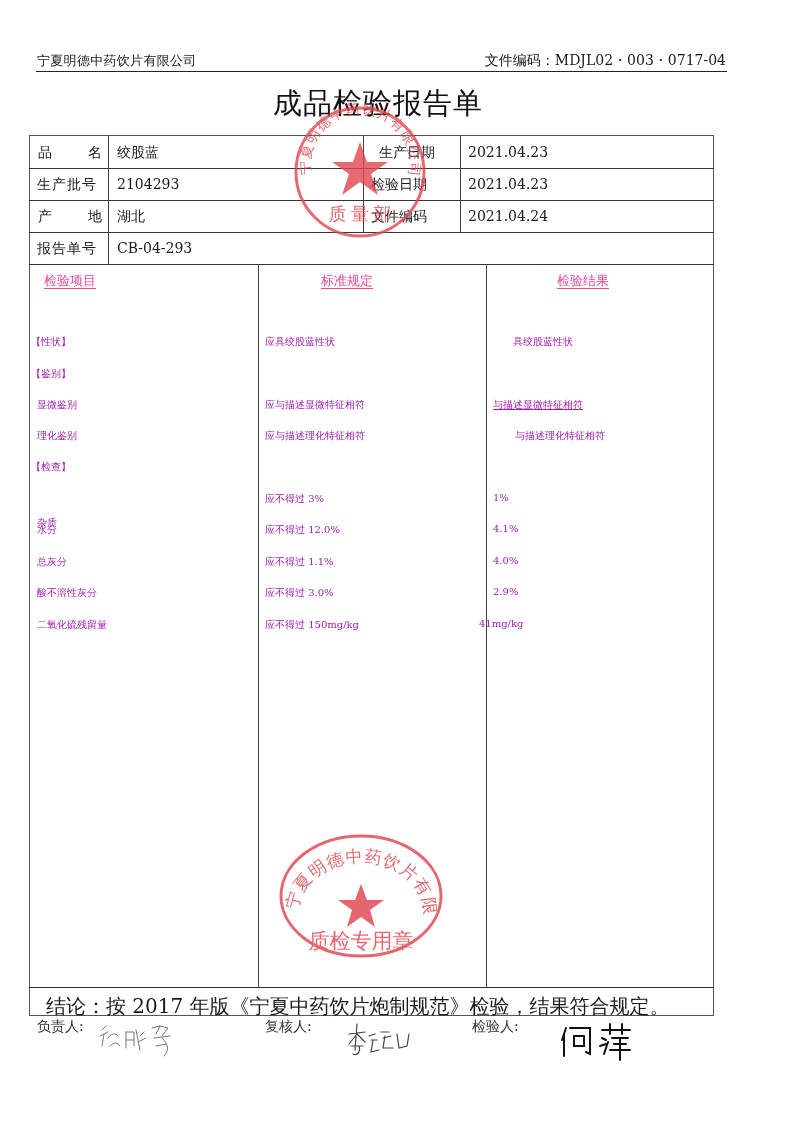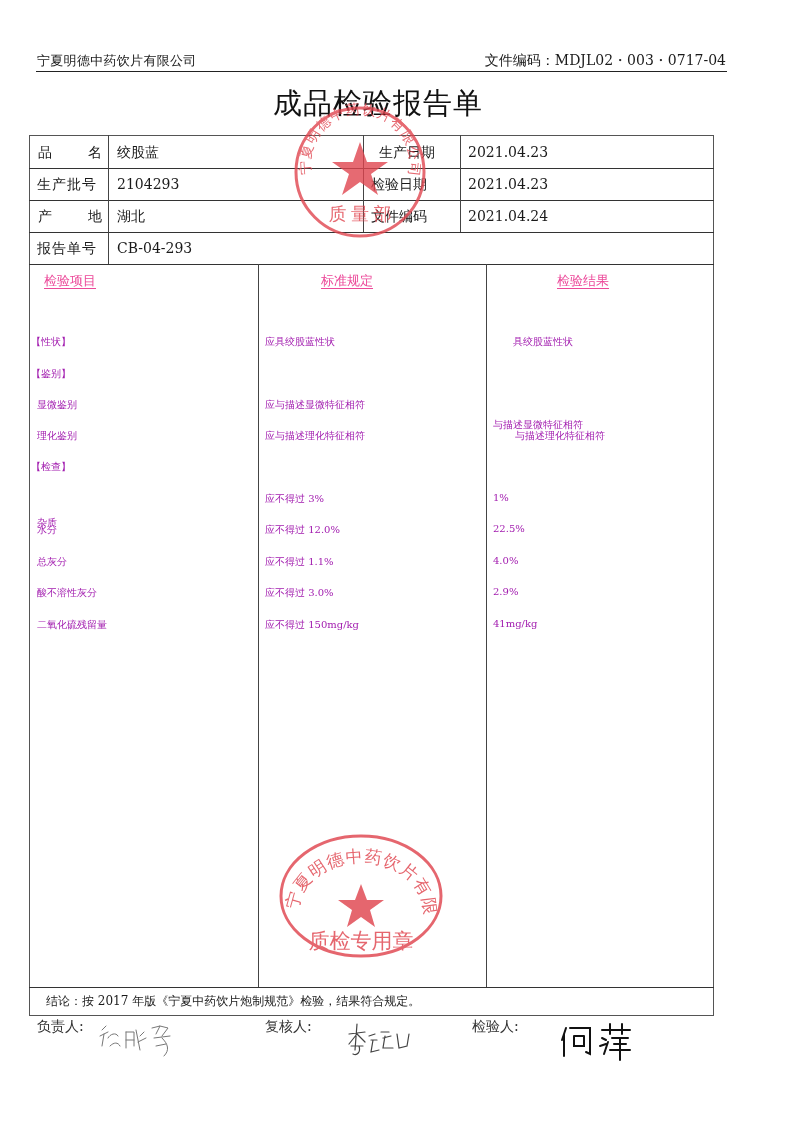--- a/index.html
+++ b/index.html
@@ -14,21 +14,21 @@
   .box { border: 1px solid #555; box-sizing: border-box; }
   .line-h { height: 0; border-top: 1px solid #333; }
   .line-v { width: 0; border-left: 1px solid #444; }
 
   .cell { font-size: 14px; line-height: 16px; white-space: nowrap; }
   .label-spread { display: flex; justify-content: space-between; width: 64px; }
 
   .colhead { font-size: 13px; text-decoration: underline; text-underline-offset: 3px; color: #ec4899; }
   .body-text { font-size: 10px; color: #a21caf; }
 
-  .conclusion { font-size: 12px; }
+  .conclusion { font-size: 20px; }
   .sign-label { font-size: 14px; color: #333; }
 
   .seal { pointer-events: none; }
 </style>
 </head>
 <body>
 
 <div class="abs hdr-left">宁夏明德中药饮片有限公司</div>
 <div class="abs hdr-right">文件编码：MDJL02・003・0717-04</div>
 <div class="abs hdr-rule"></div>
@@ -83,54 +83,54 @@
     <div class="abs body-text" style="left:31px; top:335px;">【性状】</div>
     <div class="abs body-text" style="left:265px; top:335px;">应具绞股蓝性状</div>
     <div class="abs body-text" style="left:493px; top:335px;margin-left:20px;">具绞股蓝性状</div>
   </div>
   <div>
     <div class="abs body-text" style="left:31px; top:367px;">【鉴别】</div>
   </div>
   <div>
     <div class="abs body-text" style="left:37px; top:398px;">显微鉴别</div>
     <div class="abs body-text" style="left:265px; top:398px;">应与描述显微特征相符</div>
-    <div class="abs body-text" style="left:493px; top:418px;">与描述显微特征相符</div>
+    <div class="abs body-text" style="left:493px; top:398px;text-decoration:underline;">与描述显微特征相符</div>
   </div>
   <div>
     <div class="abs body-text" style="left:37px; top:429px;">理化鉴别</div>
     <div class="abs body-text" style="left:265px; top:429px;">应与描述理化特征相符</div>
     <div class="abs body-text" style="left:515px; top:429px;">与描述理化特征相符</div>
   </div>
   <div>
     <div class="abs body-text" style="left:31px; top:460px;">【检查】</div>
   </div>
   <div>
     <div class="abs body-text" style="left:37px; top:516px;">杂质</div>
     <div class="abs body-text" style="left:265px; top:492px;">应不得过 3%</div>
     <div class="abs body-text" style="left:493px; top:492px;">1%</div>
   </div>
   <div>
     <div class="abs body-text" style="left:37px; top:523px;">水分</div>
     <div class="abs body-text" style="left:265px; top:523px;">应不得过 12.0%</div>
-    <div class="abs body-text" style="left:493px; top:523px;">22.5%</div>
+    <div class="abs body-text" style="left:493px; top:523px;">4.1%</div>
   </div>
   <div>
     <div class="abs body-text" style="left:37px; top:555px;">总灰分</div>
     <div class="abs body-text" style="left:265px; top:555px;">应不得过 1.1%</div>
     <div class="abs body-text" style="left:493px; top:555px;">4.0%</div>
   </div>
   <div>
     <div class="abs body-text" style="left:37px; top:586px;">酸不溶性灰分</div>
     <div class="abs body-text" style="left:265px; top:586px;">应不得过 3.0%</div>
     <div class="abs body-text" style="left:493px; top:586px;">2.9%</div>
   </div>
   <div>
     <div class="abs body-text" style="left:37px; top:618px;">二氧化硫残留量</div>
     <div class="abs body-text" style="left:265px; top:618px;">应不得过 150mg/kg</div>
-    <div class="abs body-text" style="left:493px; top:618px;">41mg/kg</div>
+    <div class="abs body-text" style="left:479px; top:618px;">41mg/kg</div>
   </div>
 </div>
 
 <div class="abs conclusion" style="left:46px; top:993px;">结论：按 2017 年版《宁夏中药饮片炮制规范》检验，结果符合规定。</div>
 
 <div class="abs sign-label" style="left:37px; top:1018px;">负责人:</div>
 <div class="abs" style="left:96px; top:1020px; width:85px; height:42px;">
   <svg width="85" height="42" viewBox="0 0 85 42">
     <g fill="none" stroke="#777" stroke-width="1" stroke-linecap="round">
       <path d="M6 10 L10 6 M4 16 L12 12 M8 14 L6 26 M12 18 C14 14 20 12 22 16 M14 26 C18 22 22 22 24 26"></path>

